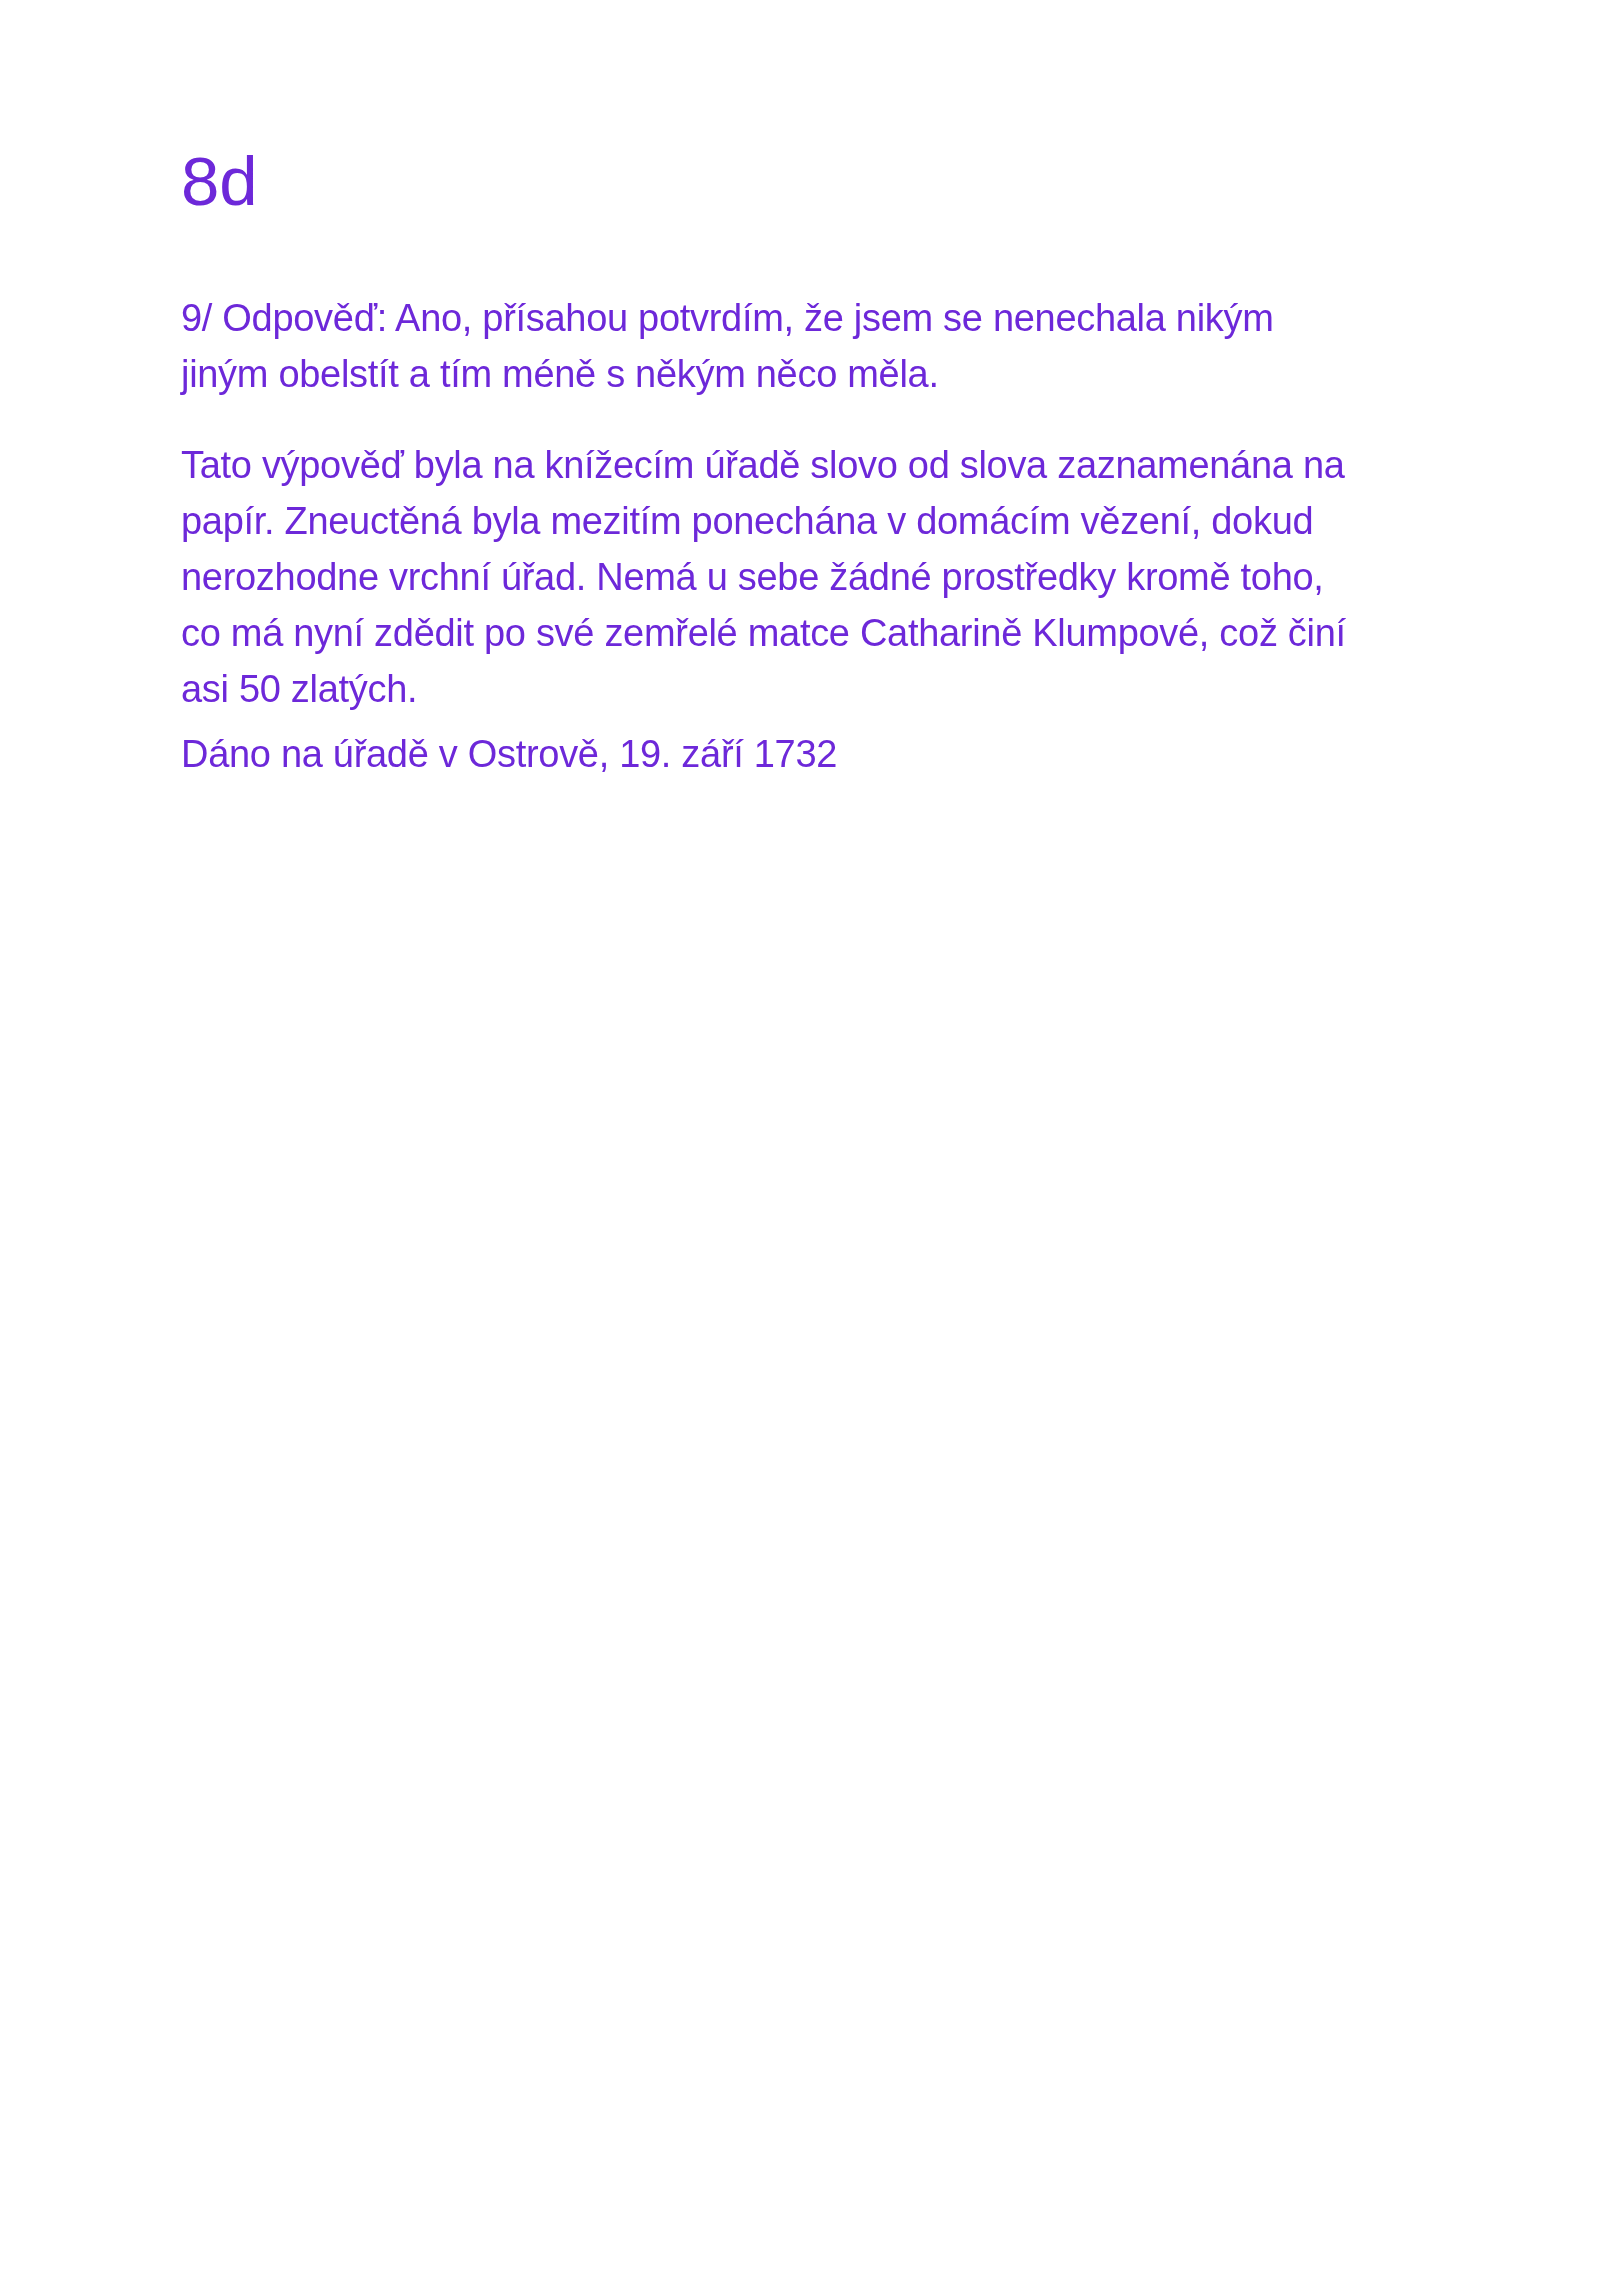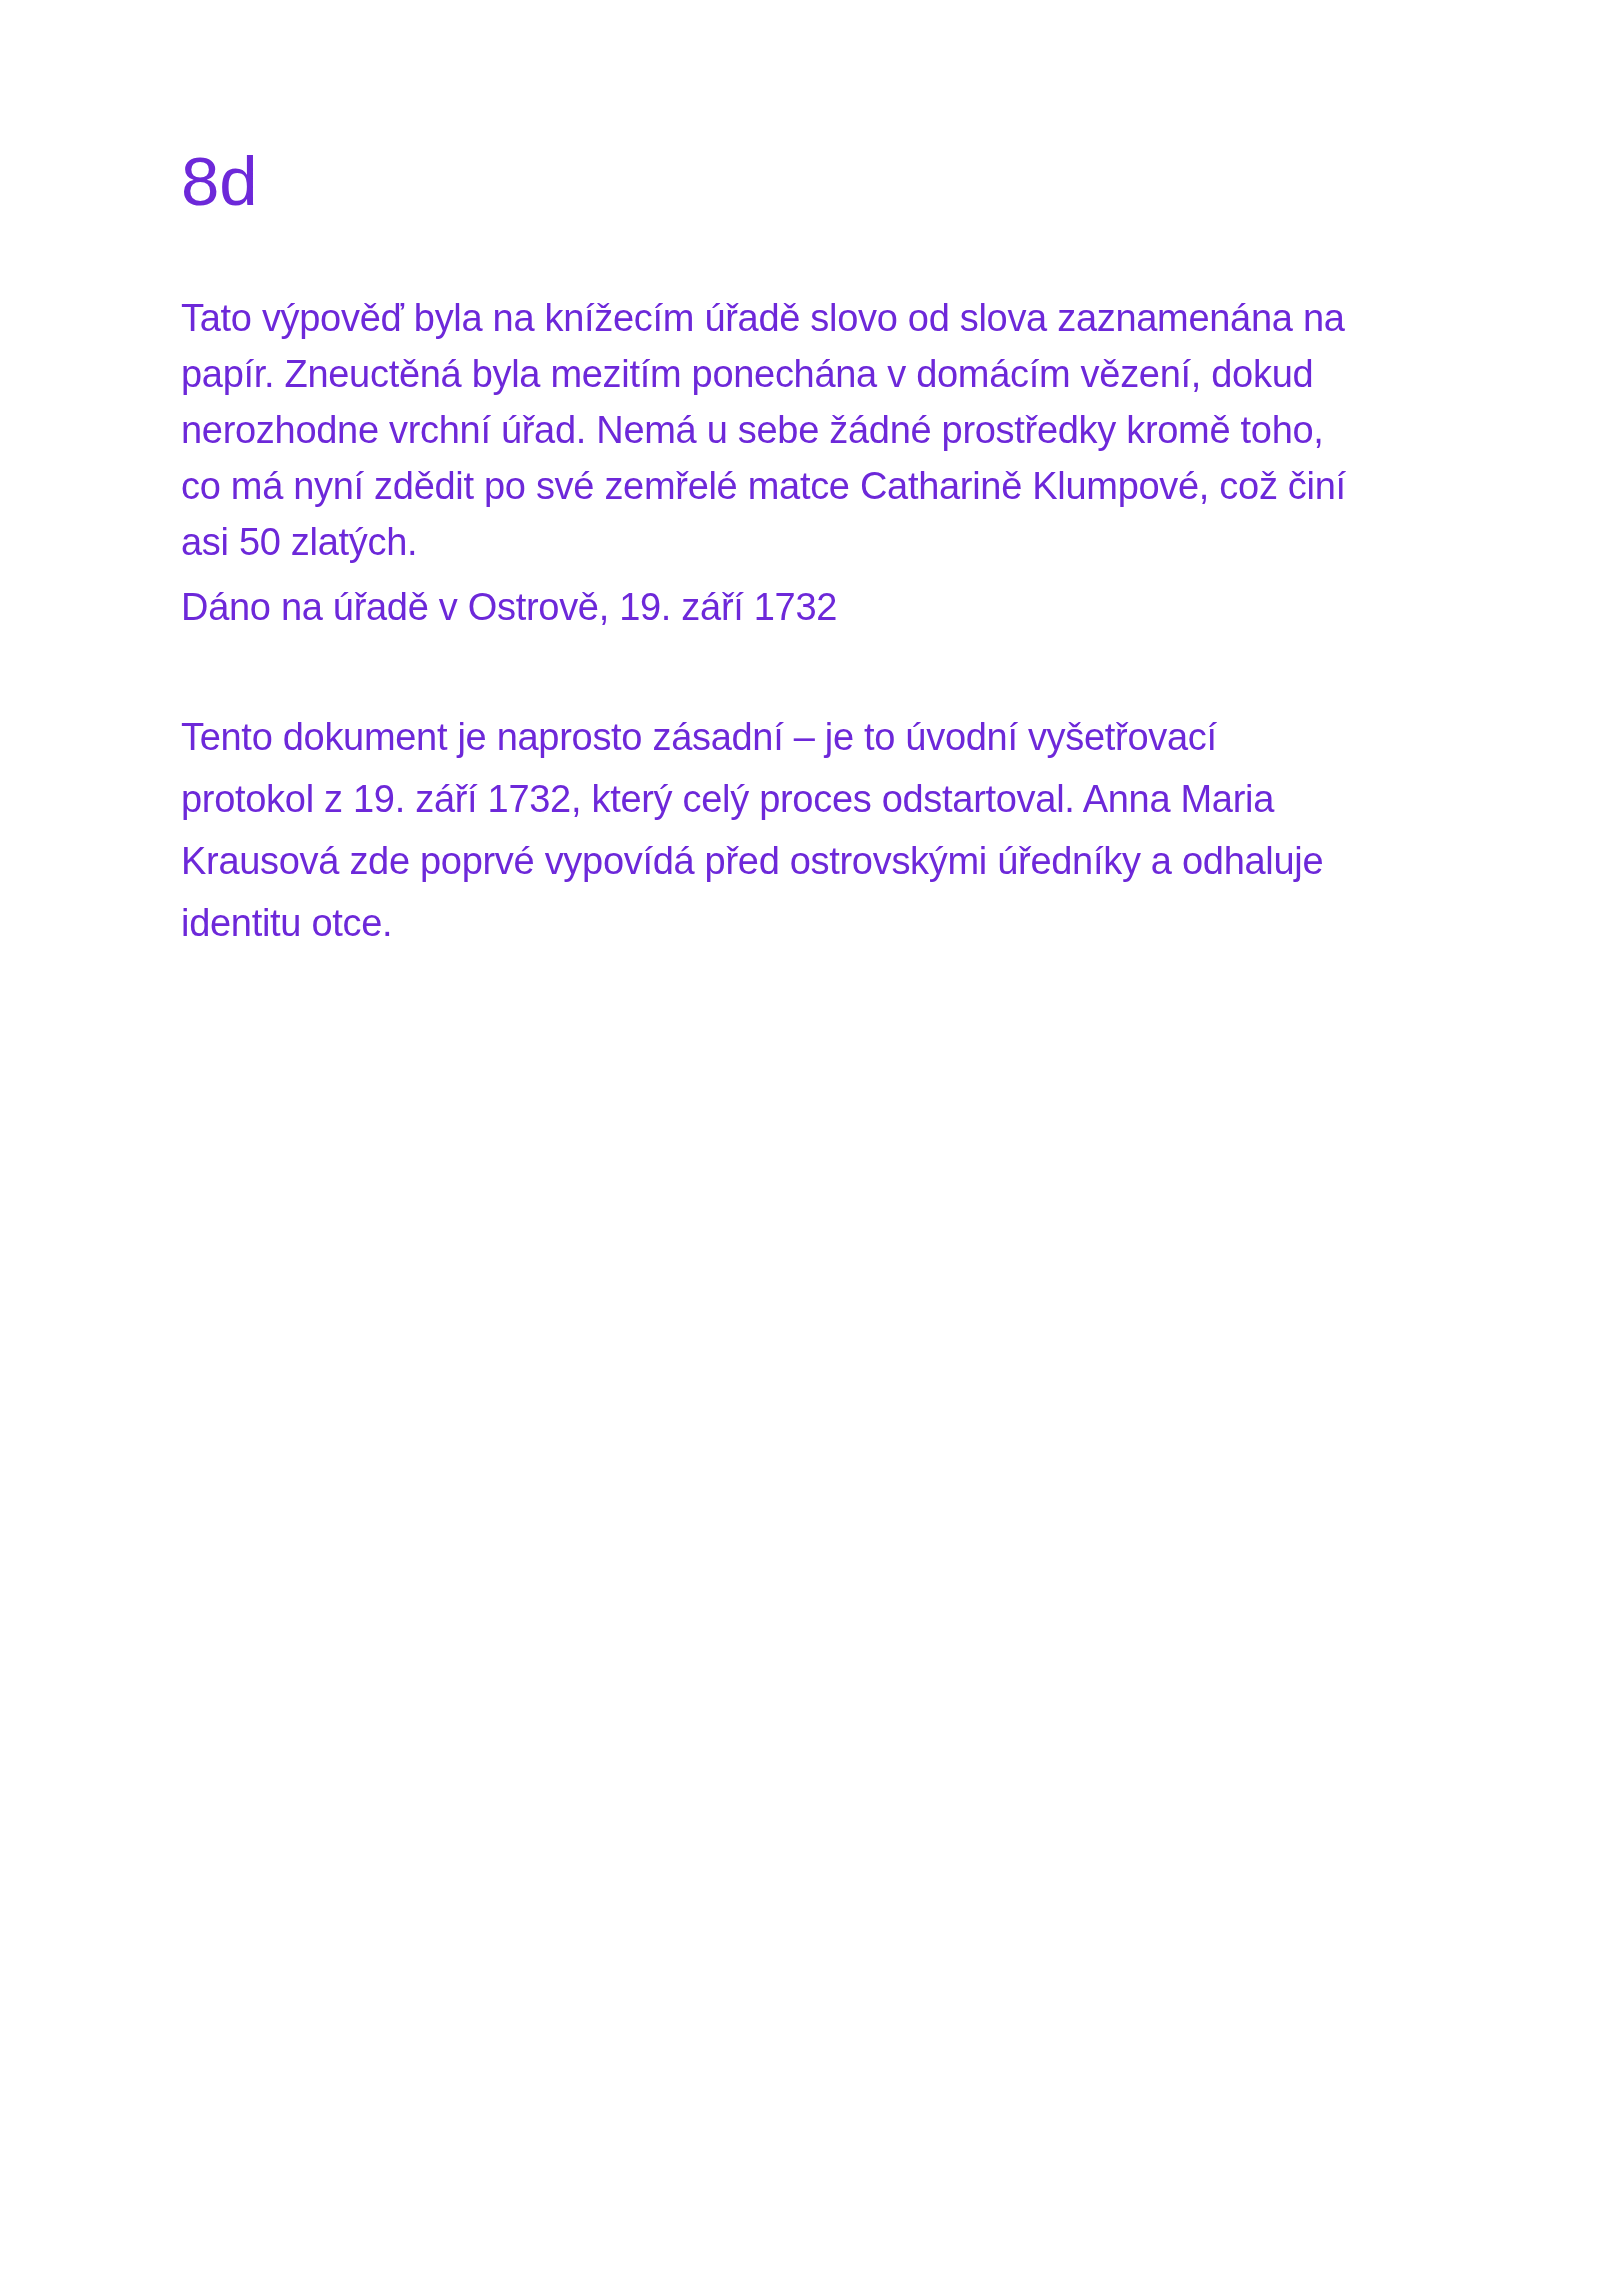--- a/index.html
+++ b/index.html
@@ -58,30 +58,28 @@
   }
 </style>
 </head>
 <body>
 
 <div class="page">
   <div class="content">
 
     <h1 class="doc-heading">8d</h1>
 
+    <div class="para para-answer">9/ Odpověď: Ano, přísahou potvrdím, že jsem se nenechala nikým
+jiným obelstít a tím méně s někým něco měla.</div>
 
     <div class="para para-testimony">Tato výpověď byla na knížecím úřadě slovo od slova zaznamenána na
 papír. Zneuctěná byla mezitím ponechána v domácím vězení, dokud
 nerozhodne vrchní úřad. Nemá u sebe žádné prostředky kromě toho,
 co má nyní zdědit po své zemřelé matce Catharině Klumpové, což činí
 asi 50 zlatých.</div>
 
     <div class="para para-dateline">Dáno na úřadě v Ostrově, 19. září 1732</div>
 
 
-    <div class="para para-commentary">Tento dokument je naprosto zásadní – je to úvodní vyšetřovací
-protokol z 19. září 1732, který celý proces odstartoval. Anna Maria
-Krausová zde poprvé vypovídá před ostrovskými úředníky a odhaluje
-identitu otce.</div>
 
   </div>
 </div>
 
 
 </body></html>

